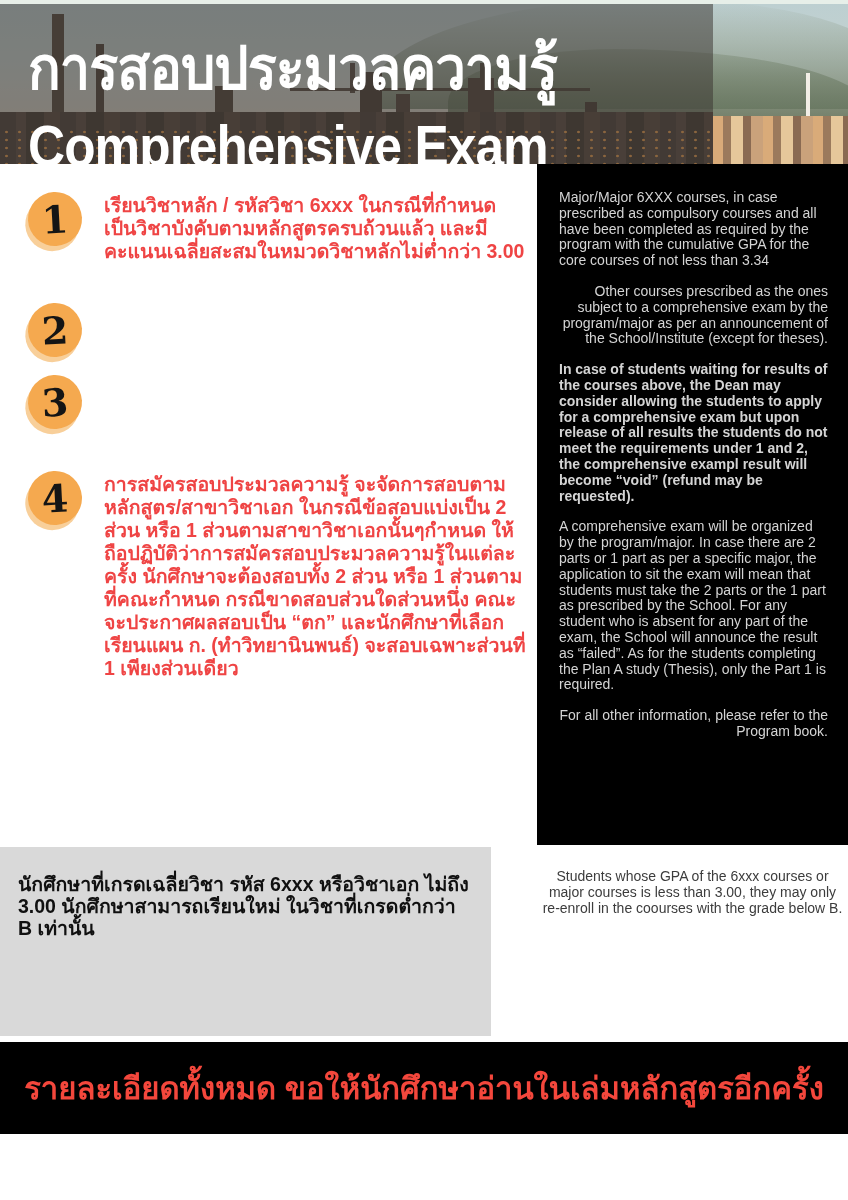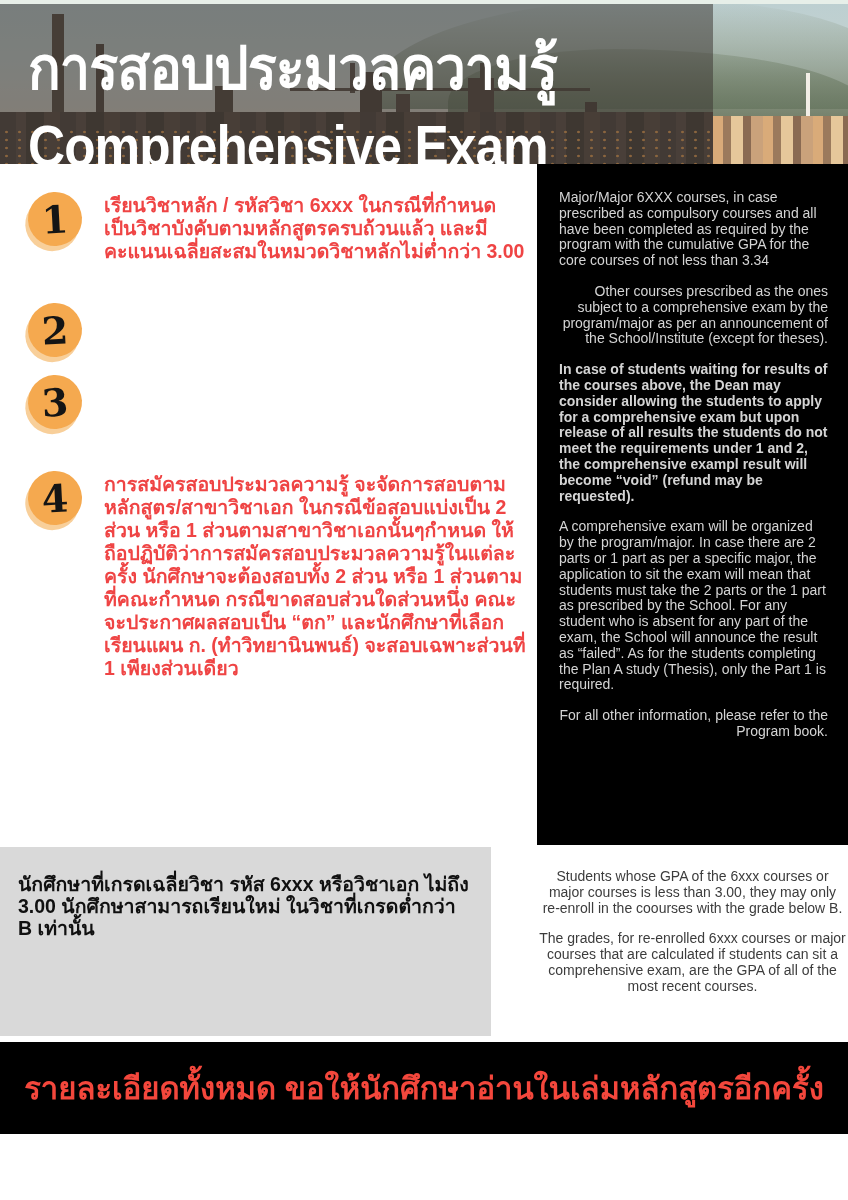--- a/index.html
+++ b/index.html
@@ -143,21 +143,20 @@
     <div class="grade-gray">
 
         <p>นักศึกษาที่เกรดเฉลี่ยวิชา รหัส 6xxx หรือวิชาเอก ไม่ถึง 3.00 นักศึกษาสามารถเรียนใหม่ ในวิชาที่เกรดต่ำกว่า B เท่านั้น</p>
 
       </div>
     <div class="grade-spacer"></div>
     <div class="grade-en">
 
         <p>Students whose GPA of the 6xxx courses or major courses is less than 3.00, they may only re-enroll in the coourses with the grade below B.</p>
 
-        <p>The grades, for re-enrolled 6xxx courses or major courses that are calculated if students can sit a comprehensive exam, are the GPA of all of the most recent courses.</p>
       </div>
   </div>
 
   <div class="footer-banner">
     <div class="footer-text">รายละเอียดทั้งหมด ขอให้นักศึกษาอ่านในเล่มหลักสูตรอีกครั้ง</div>
   </div>
 
 </div>
 
 </body></html>

